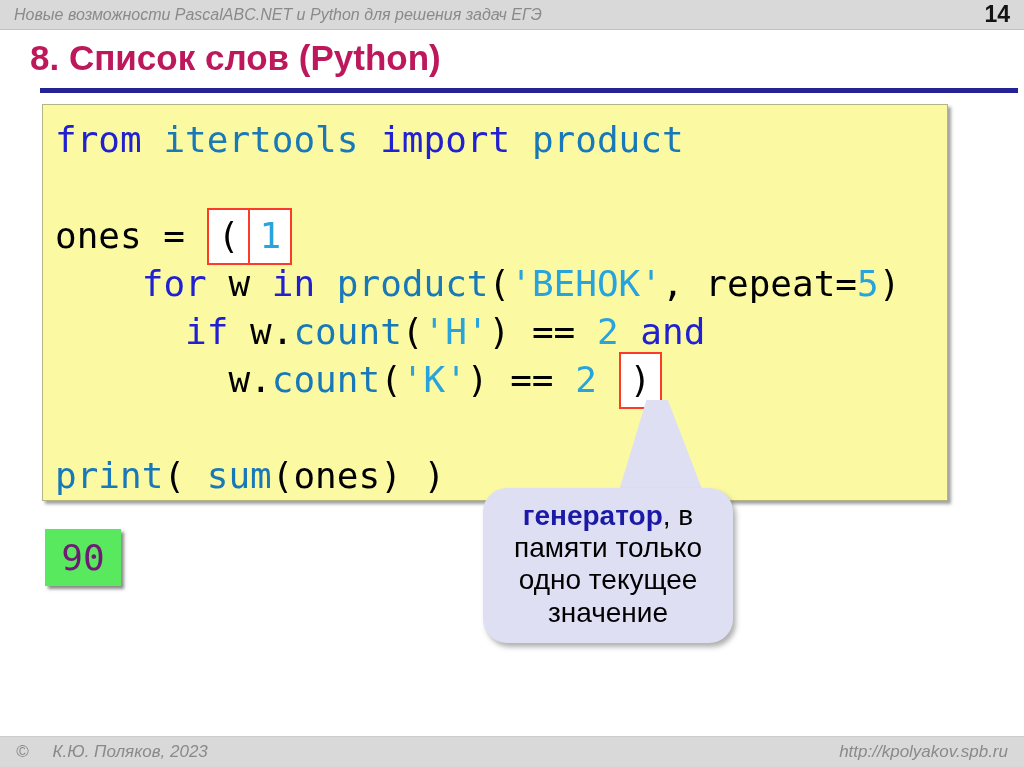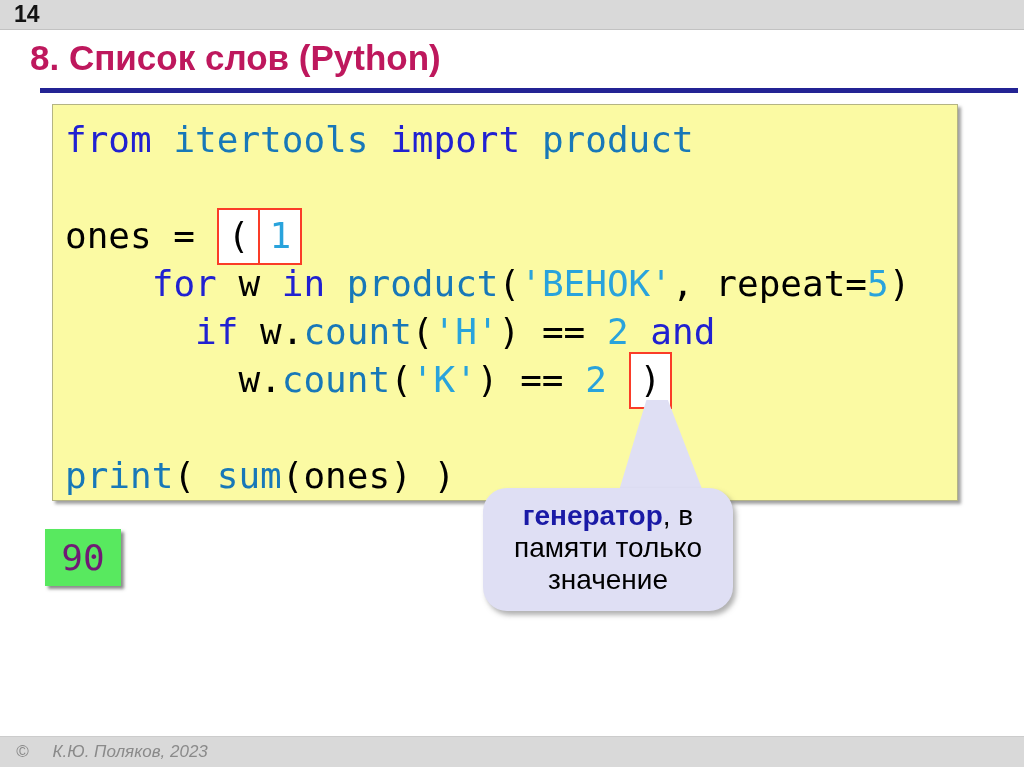--- a/index.html
+++ b/index.html
@@ -24,21 +24,21 @@
     position:absolute; left:30px; top:38px;
     font-size:35px; font-weight:bold; color:#be185d;
   }
   .title-underline {
     position:absolute; left:40px; top:88px; width:978px; height:5px;
     background:#232394;
   }
 
   
   .code-box {
-    position:absolute; left:52px; top:104px; width:906px; height:397px;
+    position:absolute; left:42px; top:104px; width:906px; height:397px;
     background:#FBFAA3; border:1px solid #b4b484;
     box-shadow:3px 3px 3px rgba(110,110,110,0.65);
     padding:11px 16px 0 12px;
     font-family:"DejaVu Sans Mono", monospace;
     font-size:36px; white-space:pre;
   }
   .code-line { height:48px; line-height:48px; }
   .tok-keyword { color:#2121D1; }
   .tok-builtin { color:#1878B8; }
   .tok-literal { color:#29A3DC; }
@@ -80,35 +80,38 @@
     font-style:italic; color:#8a8a8a; font-size:17px;
     padding:0 16px;
   }
   .footer-author { margin-left:24px; }
   .footer-site   { margin-left:auto; }
 </style>
 </head>
 <body>
 
 <div class="header-bar">
+  <span class="header-title">Новые возможности PascalABC.NET и Python для решения задач ЕГЭ</span>
   <span class="page-number">14</span>
 </div>
 
 <div class="slide-title">8. Список слов (Python)</div>
 <div class="title-underline"></div>
 
 <div class="code-box"><div class="code-line"><span class="tok-keyword">from</span><span class="tok-plain"> </span><span class="tok-builtin">itertools</span><span class="tok-plain"> </span><span class="tok-keyword">import</span><span class="tok-plain"> </span><span class="tok-builtin">product</span></div><div class="code-line"></div><div class="code-line"><span class="tok-plain">ones = </span><span class="redbox"><span class="tok-plain">(</span></span><span class="redbox"><span class="tok-literal">1</span></span></div><div class="code-line"><span class="tok-plain">    </span><span class="tok-keyword">for</span><span class="tok-plain"> w </span><span class="tok-keyword">in</span><span class="tok-plain"> </span><span class="tok-builtin">product</span><span class="tok-plain">(</span><span class="tok-literal">'ВЕНОК'</span><span class="tok-plain">, repeat=</span><span class="tok-literal">5</span><span class="tok-plain">)</span></div><div class="code-line"><span class="tok-plain">      </span><span class="tok-keyword">if</span><span class="tok-plain"> w.</span><span class="tok-builtin">count</span><span class="tok-plain">(</span><span class="tok-literal">'Н'</span><span class="tok-plain">) == </span><span class="tok-literal">2</span><span class="tok-plain"> </span><span class="tok-keyword">and</span></div><div class="code-line"><span class="tok-plain">        w.</span><span class="tok-builtin">count</span><span class="tok-plain">(</span><span class="tok-literal">'К'</span><span class="tok-plain">) == </span><span class="tok-literal">2</span><span class="tok-plain"> </span><span class="redbox"><span class="tok-plain">)</span></span></div><div class="code-line"></div><div class="code-line"><span class="tok-builtin">print</span><span class="tok-plain">( </span><span class="tok-builtin">sum</span><span class="tok-plain">(ones) )</span></div></div>
 
 <div class="result-box">
   <span>90</span>
 </div>
 
 <div class="callout-tail"></div>
 <div class="callout">
   <div><b>генератор</b><span>, в</span></div>
   <div>памяти только</div>
+  <div>одно текущее</div>
   <div>значение</div>
 </div>
 
 <div class="footer-bar">
   <span>©</span>
   <span class="footer-author">К.Ю. Поляков, 2023</span>
+  <span class="footer-site">http://kpolyakov.spb.ru</span>
 </div>
 
 </body></html>

